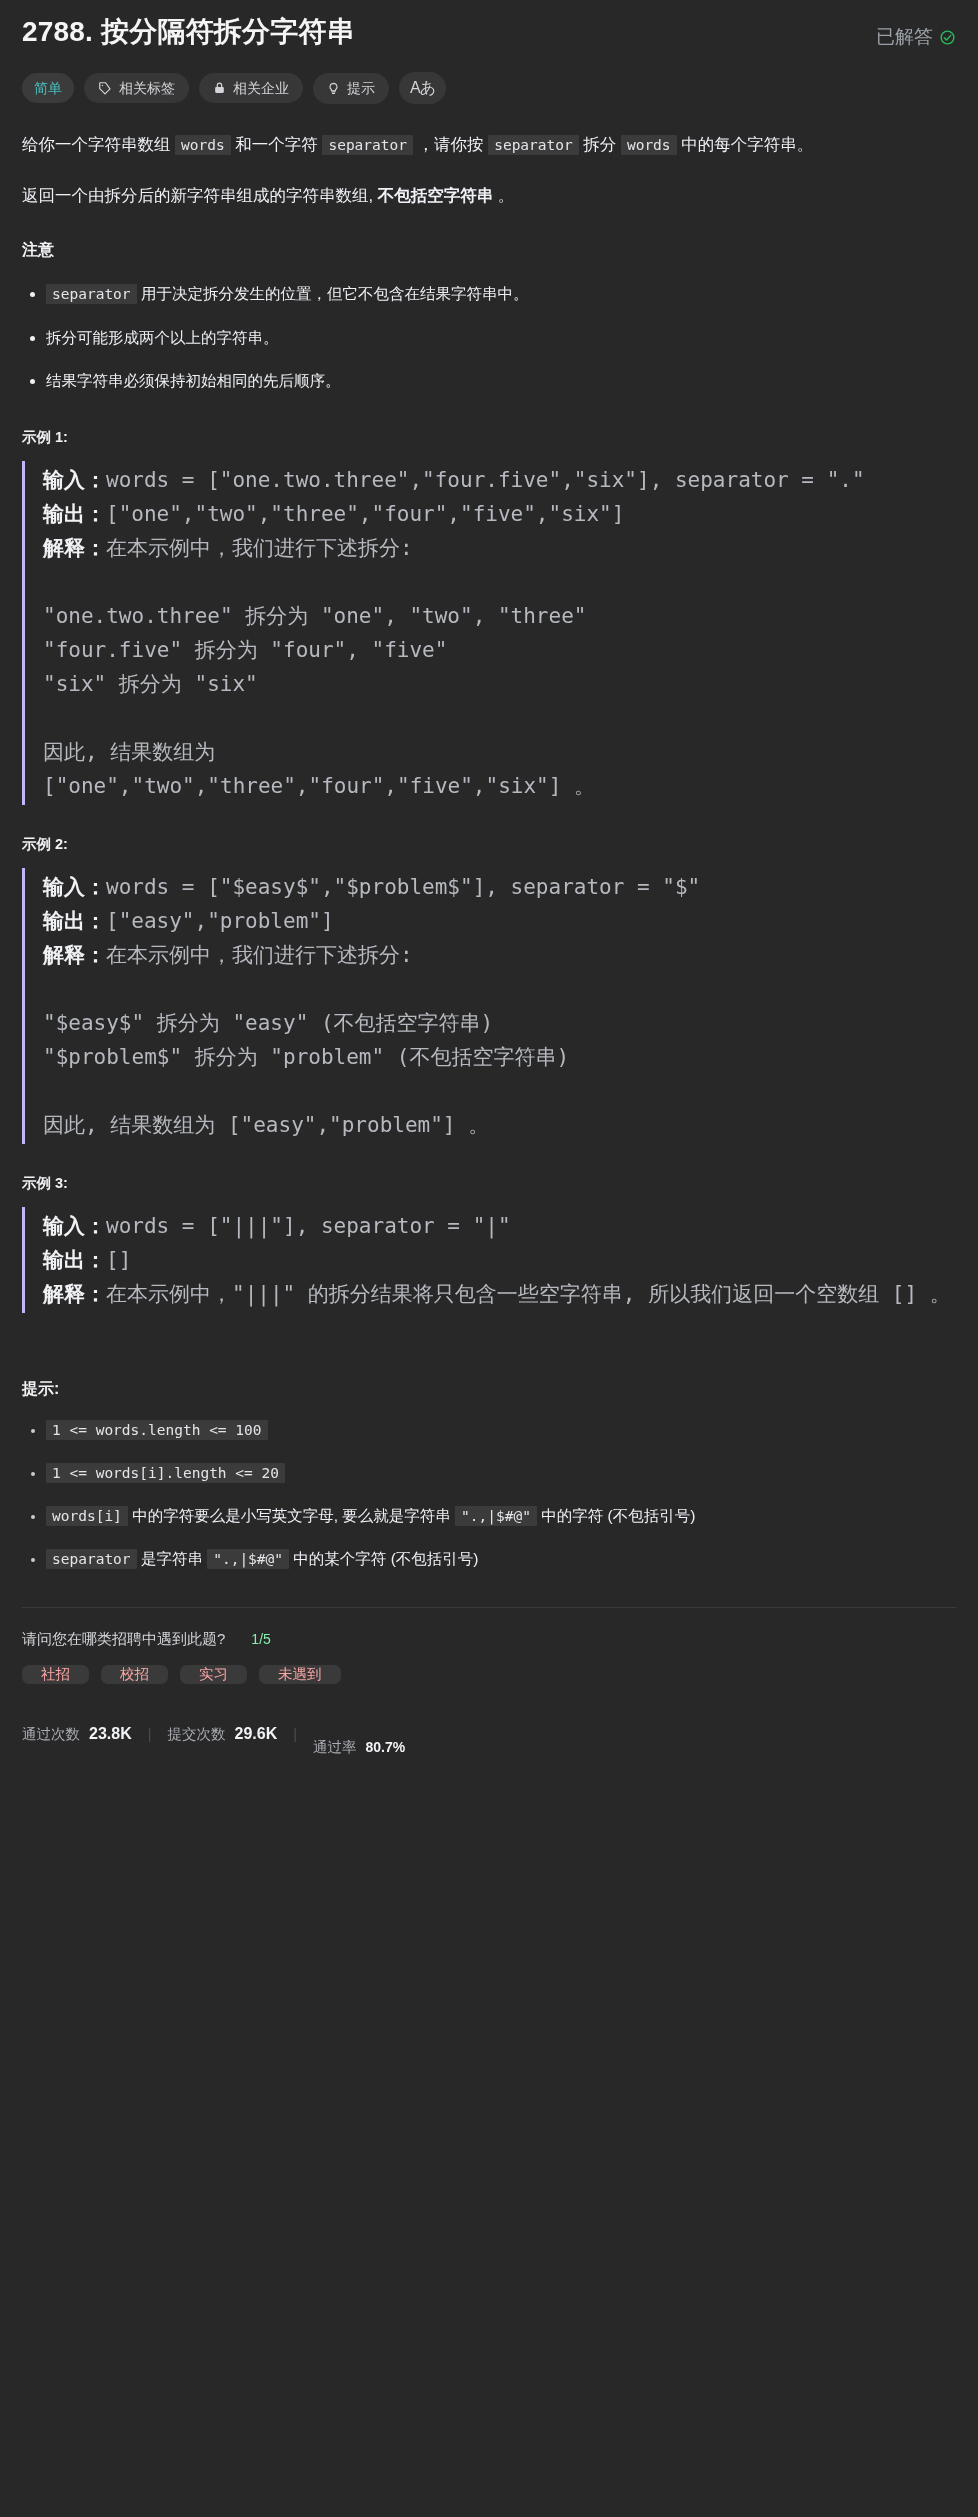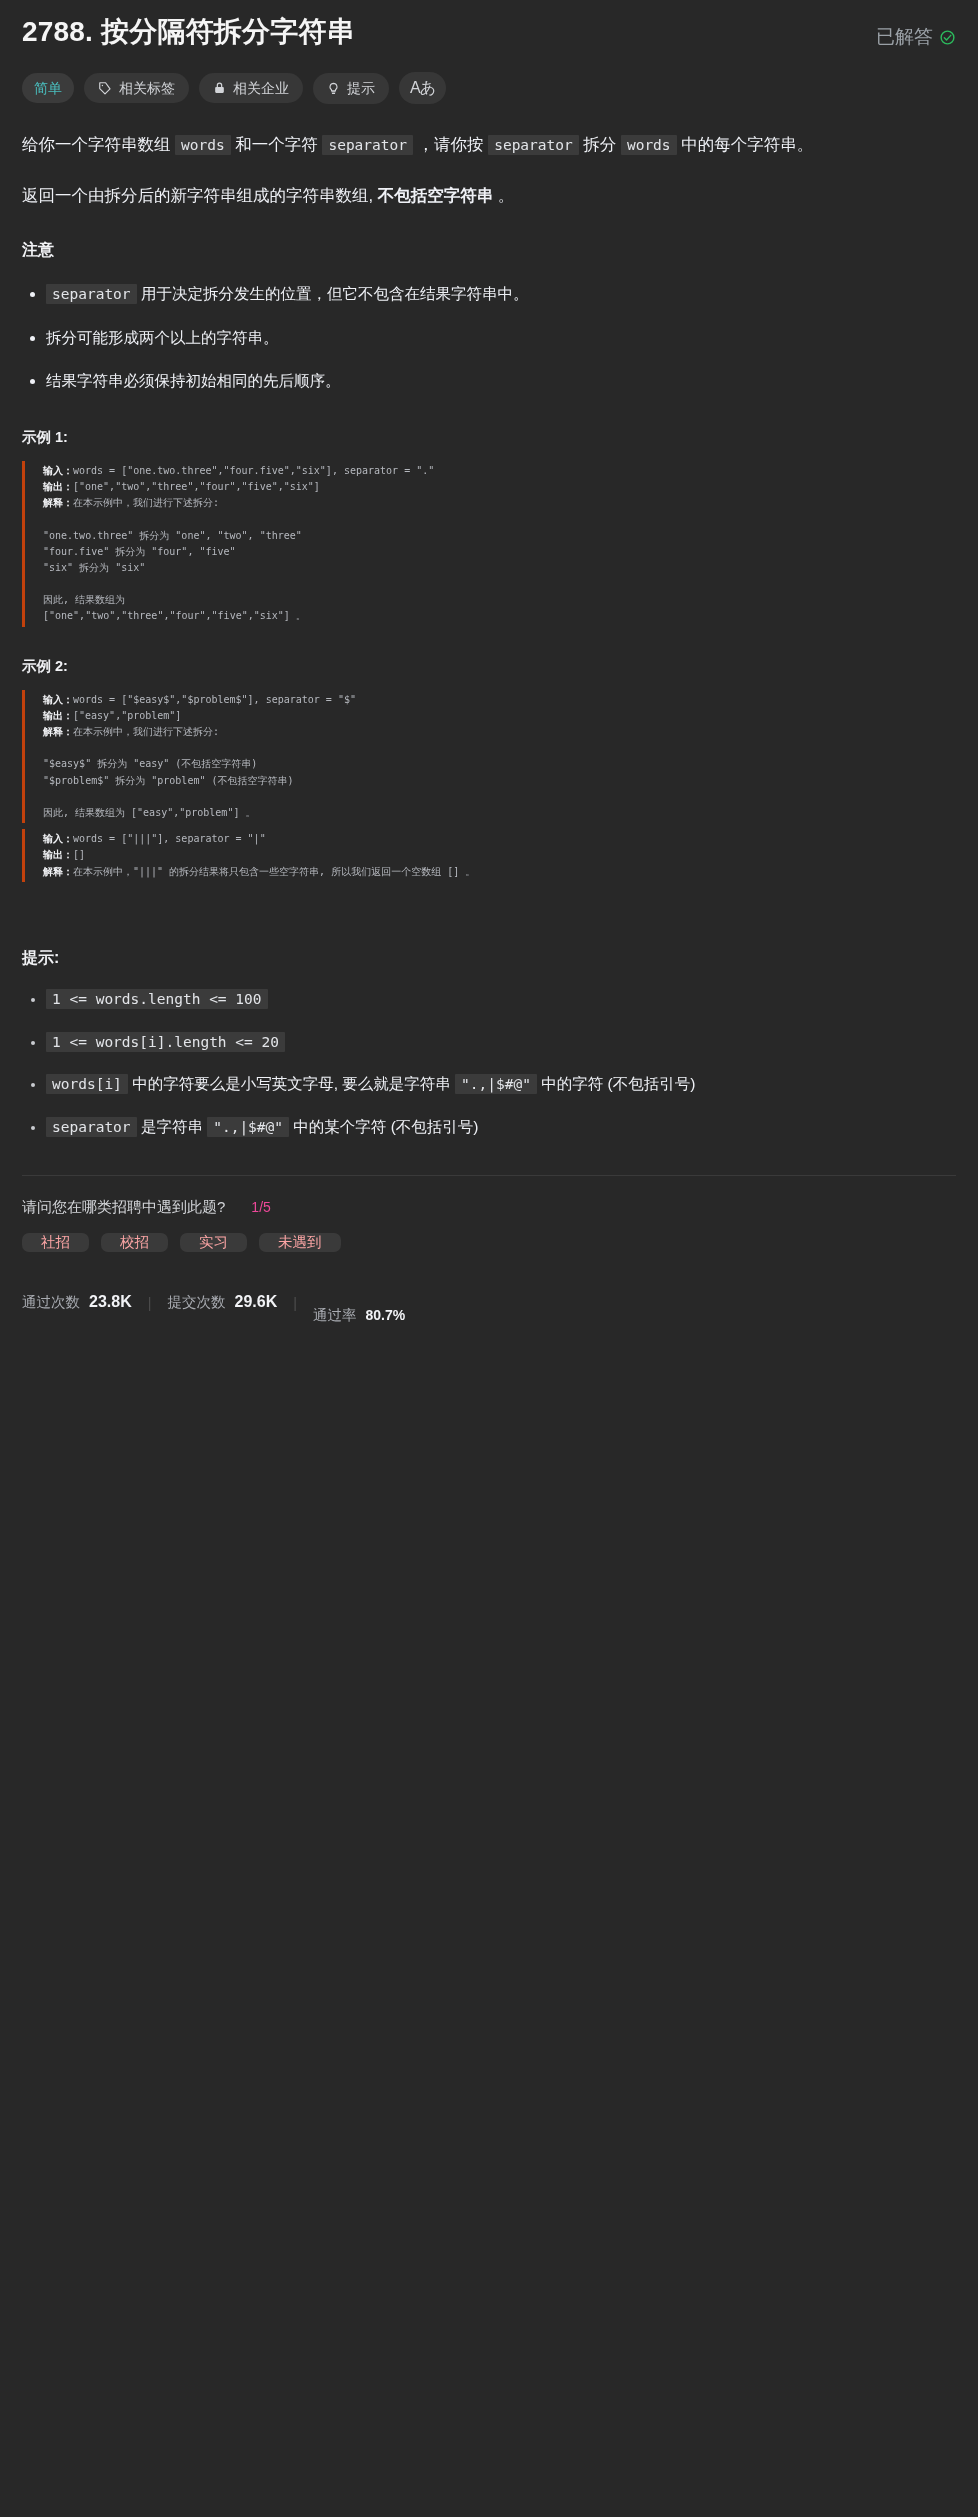--- a/index.html
+++ b/index.html
@@ -98,24 +98,24 @@
   ul.notes li::marker { color: #eff1f6; }
   
   .example-label {
     font-size: 14.5px;
     font-weight: 700;
     margin: 30px 0 14px 0;
     color: #f1f2f5;
   }
   pre.example {
     margin: 0 0 6px 0;
-    border-left: 3px solid #c2410c;
+    border-left: 3px solid #c4b5fd;
     padding: 2px 0 2px 18px;
     font-family: "DejaVu Sans Mono", "Liberation Mono", monospace;
-    font-size: 10px;
+    font-size: 21px;
     line-height: 1.62;
     color: #b6b9bf;
     white-space: pre-wrap;
     word-break: break-word;
   }
   pre.example b { color: #f0f1f4; font-weight: 700; font-family: "Liberation Sans", sans-serif; }
   
   ul.constraints {
     margin: 0 0 30px 0;
     padding-left: 24px;
@@ -137,21 +137,21 @@
     padding: 22px 0 0 0;
   }
   .survey-q {
     display: flex;
     align-items: baseline;
     gap: 26px;
     font-size: 15px;
     color: #d3d5d9;
     margin-bottom: 16px;
   }
-  .survey-count { font-size: 14px; color: #ec4899; }
+  .survey-count { font-size: 14px; color: #86efac; }
   .survey-opts { display: flex; gap: 12px; flex-wrap: wrap; }
   .survey-opt {
     background: #3a3a3a;
     border-radius: 7px;
     padding: 0 19px;
     font-size: 14.5px;
     color: #fca5a5;
     cursor: pointer;
     user-select: none;
   }
@@ -258,20 +258,21 @@
     <div class="example-label">示例 2:</div>
     <pre class="example"><b>输入：</b><span>words = ["$easy$","$problem$"], separator = "$"</span>
 <b>输出：</b><span>["easy","problem"]</span>
 <b>解释：</b><span>在本示例中，我们进行下述拆分:</span>
 
 <span>"$easy$" 拆分为 "easy" (不包括空字符串)</span>
 <span>"$problem$" 拆分为 "problem" (不包括空字符串)</span>
 
 <span>因此, 结果数组为 ["easy","problem"] 。</span></pre>
 
+    <div class="example-label">示例 3:</div>
     <pre class="example"><b>输入：</b><span>words = ["|||"], separator = "|"</span>
 <b>输出：</b><span>[]</span>
 <b>解释：</b><span>在本示例中，"|||" 的拆分结果将只包含一些空字符串, 所以我们返回一个空数组 [] 。</span></pre>
   </div>
 
   <div style="margin-top:66px;">
     <h4 class="section">提示:</h4>
     <ul class="constraints">
       <li><code class="inline">1 &lt;= words.length &lt;= 100</code></li>
       <li><code class="inline">1 &lt;= words[i].length &lt;= 20</code></li>

